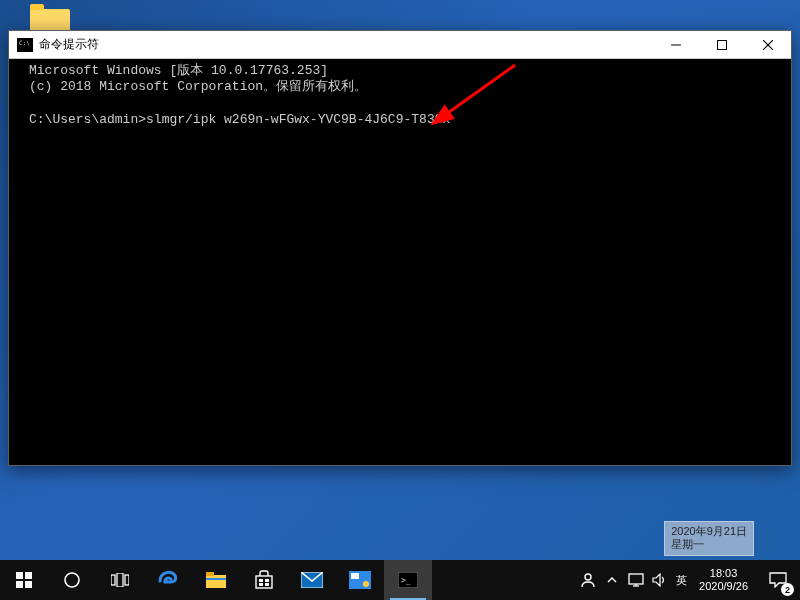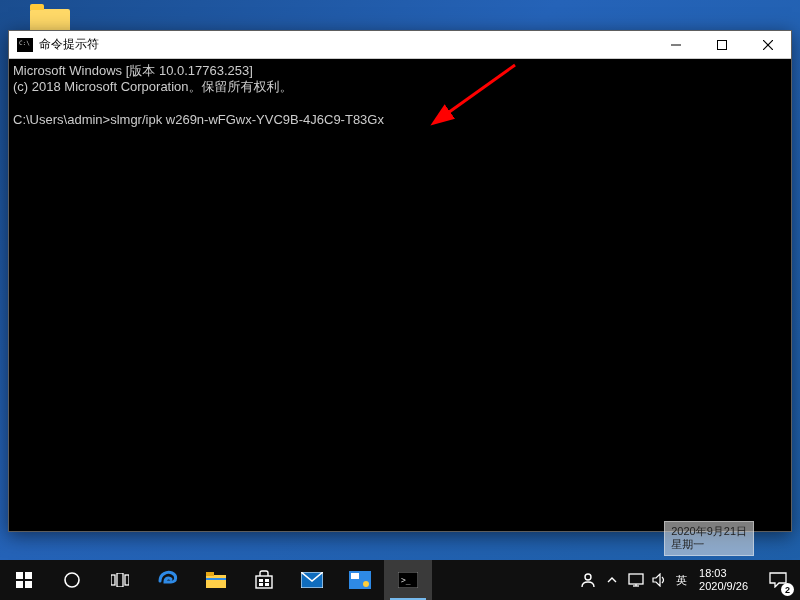--- a/index.html
+++ b/index.html
@@ -26,21 +26,21 @@
     content:"";
     position: absolute;
     top:-5px; left:0;
     width: 14px; height:6px;
     background:#ffca3a;
     border-radius:2px 2px 0 0;
   }
   .cmd-window {
     position: absolute;
     left: 8px; top: 30px;
-    width: 784px; height: 502px;
+    width: 784px; height: 436px;
     background: #fef9c3;
     border: 1px solid #5e5e5e;
     box-shadow: 0 4px 18px rgba(0,0,0,.5);
     display: flex; flex-direction: column;
   }
   .title-bar {
     height: 28px;
     background: #fff;
     display: flex;
     align-items: center;
@@ -68,22 +68,22 @@
   .win-btn {
     width: 46px; height: 28px;
     display: flex; align-items:center; justify-content:center;
     color:#000;
     font-size: 14px;
     font-family: "Segoe UI Symbol", sans-serif;
   }
   .terminal {
     flex:1;
     background:#000;
-    padding: 4px 4px;
-    font-family: Liberation Sans, sans-serif;
+    padding: 4px 20px;
+    font-family: Liberation Mono, monospace;
     font-size: 13px;
     color:#ccc;
     white-space: pre;
     line-height: 1.25;
   }
   .annot-arrow {
     position:absolute;
     left: 430px; top: 60px;
     pointer-events:none;
   }
@@ -116,21 +116,21 @@
   .tb-item.active::after{
     content:""; position:absolute; bottom:0; left:6px; right:6px; height:2px; background:#76b9ed;
   }
   .tb-right { margin-left:auto; display:flex; align-items:center; height:100%; gap:0;}
   .tray-icon {
     width:24px; height:40px; display:flex; align-items:center; justify-content:center;
     font-size:13px;
   }
   .tray-text { font-size:11px; padding:0 4px; }
   .clock {
-    font-size:11px; text-align:left; line-height:1.15; padding:0 8px;
+    font-size:11px; text-align:center; line-height:1.15; padding:0 8px;
   }
   .action-center {
     width:44px; height:40px; display:flex; align-items:center; justify-content:center;
     position:relative;
   }
   .badge {
     position:absolute; bottom:4px; right:6px;
     background:#fff; color:#000; border-radius:50%;
     width:13px; height:13px; font-size:9px; font-weight:bold;
     display:flex; align-items:center; justify-content:center;

